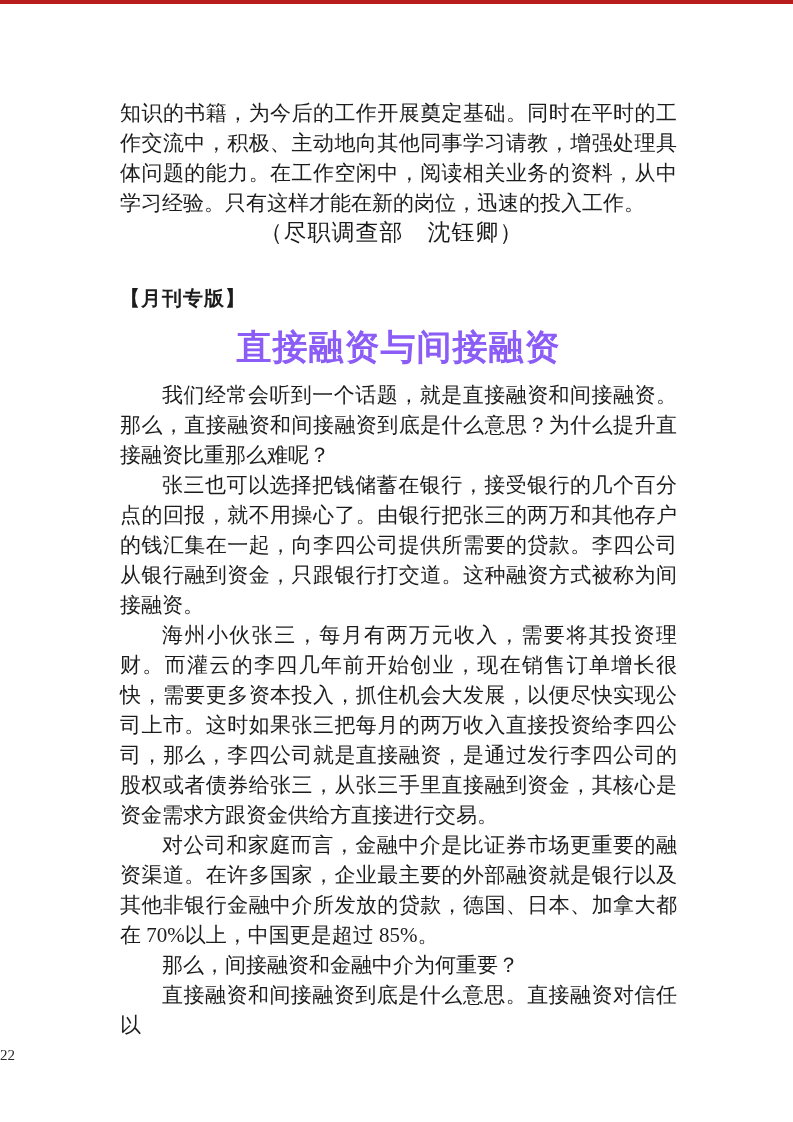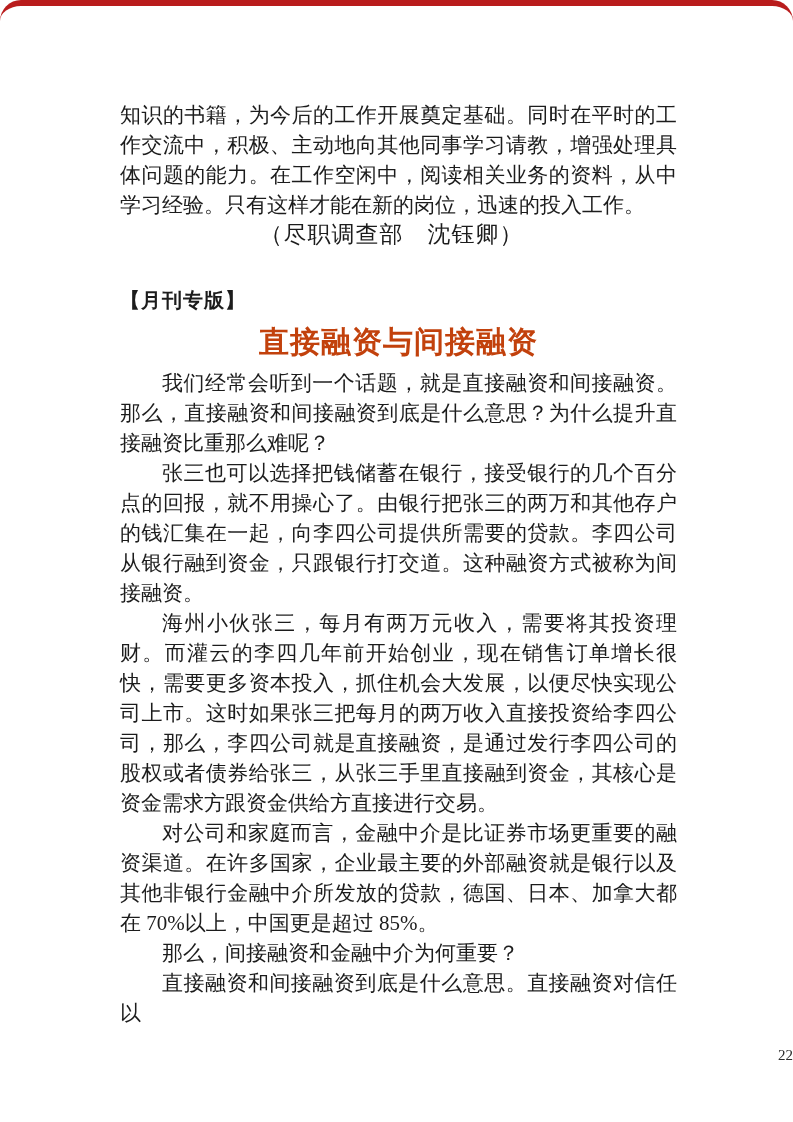--- a/index.html
+++ b/index.html
@@ -5,26 +5,25 @@
   html, body {
     margin: 0;
     padding: 0;
     background: #ffffff;
   }
   .page {
     position: relative;
     width: 793px;
     height: 1122px;
     background: #ffffff;
-    border-top: 6px solid #b91c1c;
+    border-top: 4px solid #b91c1c;
     box-sizing: border-box;
     overflow: hidden;
     color: #1c1c1c;
     font-family: "Liberation Serif", serif;
-    border-radius: 21px;
   }
   .content {
     position: absolute;
     left: 120px;
     top: 94px;
     width: 557px;
   }
   .body-text {
     font-size: 21px;
     line-height: 30px;
@@ -46,46 +45,46 @@
   }
   .section-tag {
     margin: 34px 0 0 0;
     font-size: 20px;
     line-height: 32px;
     font-weight: 700;
     letter-spacing: 1px;
     font-family: "Liberation Serif", serif;
   }
   .article-title {
-    margin: 8px;
-    font-size: 30px;
+    margin: 15px;
+    font-size: 35px;
     line-height: 36px;
     font-weight: 600;
     text-align: center;
     letter-spacing: 1px;
     font-family: "Liberation Sans", sans-serif;
-    color: #c2410c;
+    color: #8b5cf6;
   }
   .article {
   }
   .article p {
     font-size: 21px;
     line-height: 30px;
     text-align: justify;
     text-justify: inter-ideograph;
     text-indent: 2em;
     margin: 0;
     word-break: break-all;
   }
   .page-number {
     position: absolute;
     left: 0;
     right: 0;
     bottom: 58px;
-    text-align: right;
+    text-align: left;
     font-size: 15px;
     line-height: 18px;
     color: #2a2a2a;
     font-family: "Liberation Serif", serif;
   }
 </style>
 </head>
 <body>
 
 <div class="page">

